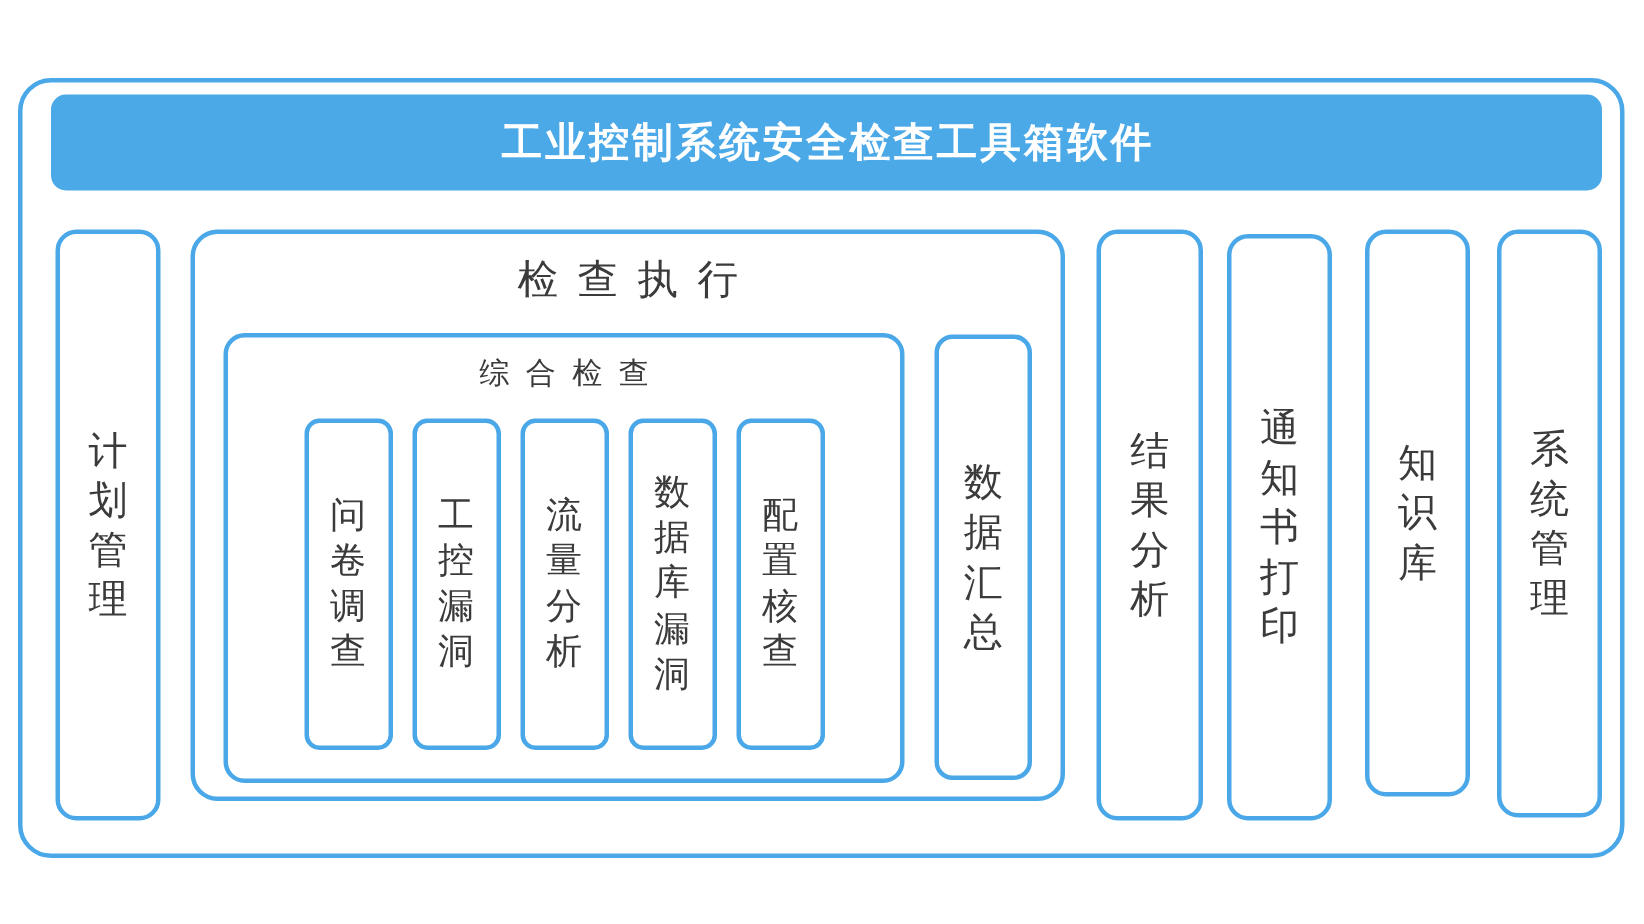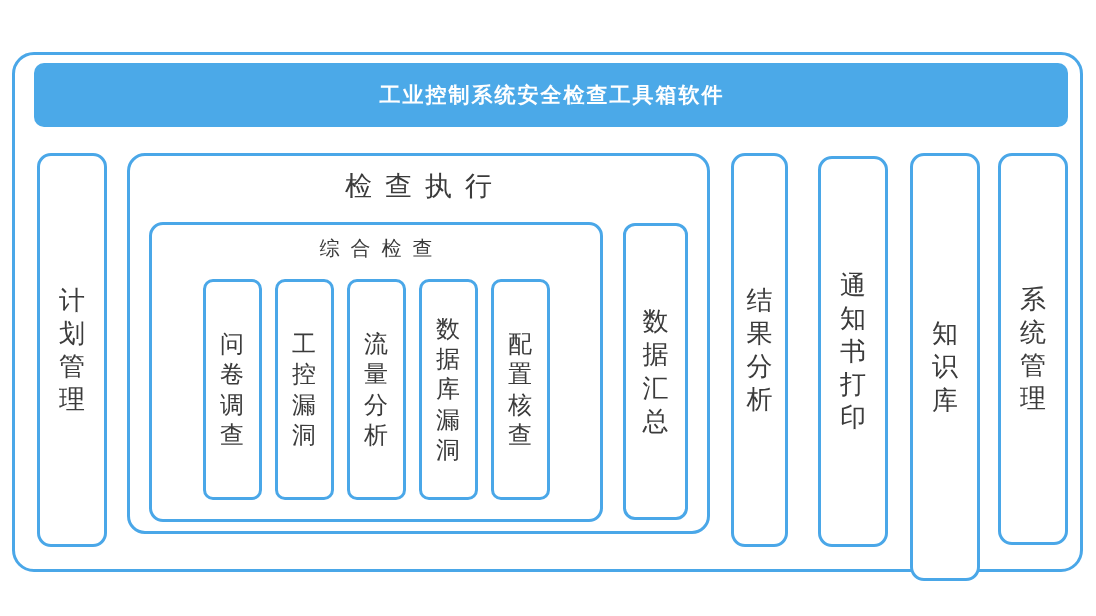--- a/index.html
+++ b/index.html
@@ -35,21 +35,21 @@
     left: 34px; top: 63px;
     width: 1034px; height: 64px;
     background: var(--header-bg);
     border-radius: 10px;
     display: flex;
     align-items: center;
     justify-content: center;
   }
   .header-text {
     color: var(--header-text);
-    font-size: 21px;
+    font-size: 27px;
     font-weight: bold;
     letter-spacing: 2px;
     text-indent: 2px;
     white-space: nowrap;
   }
   .box {
     position: absolute;
     border: 3px solid var(--accent);
     background: var(--background);
     border-radius: 14px;
@@ -67,23 +67,23 @@
     line-height: 1.27;
     font-size: 26px;
     color: var(--label-text);
   }
   .vtext.small {
     font-size: 24px;
     line-height: 1.26;
   }
   
   .plan      { left: 37px;  top: 153px; width: 70px;  height: 394px; }
-  .results   { left: 731px; top: 153px; width: 57px;  height: 394px; }
+  .results   { left: 731px; top: 153px; width: 71px;  height: 394px; }
   .notice    { left: 818px; top: 156px; width: 70px;  height: 391px; }
-  .knowledge { left: 910px; top: 153px; width: 70px;  height: 428px; }
+  .knowledge { left: 910px; top: 153px; width: 70px;  height: 378px; }
   .system    { left: 998px; top: 153px; width: 70px;  height: 392px; }
 
   .exec {
     left: 127px; top: 153px;
     width: 583px; height: 381px;
     border-radius: 18px;
   }
   .exec-title {
     position: absolute;
     left: 0; right: 0; top: 12px;

